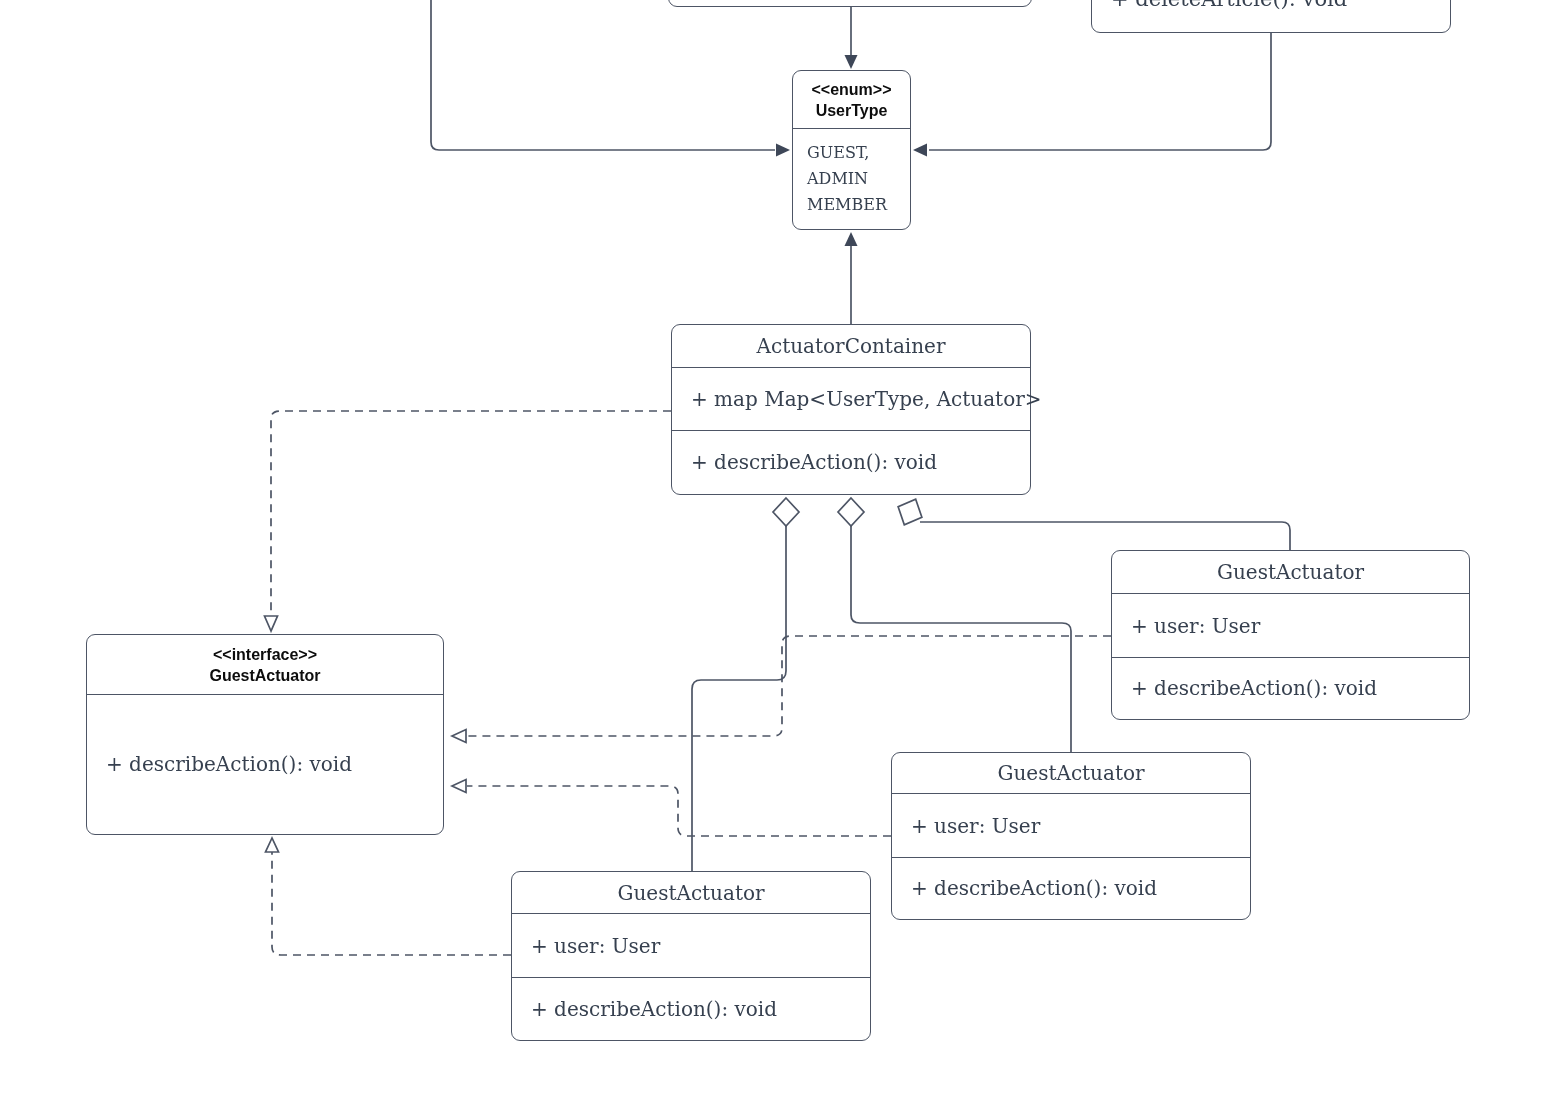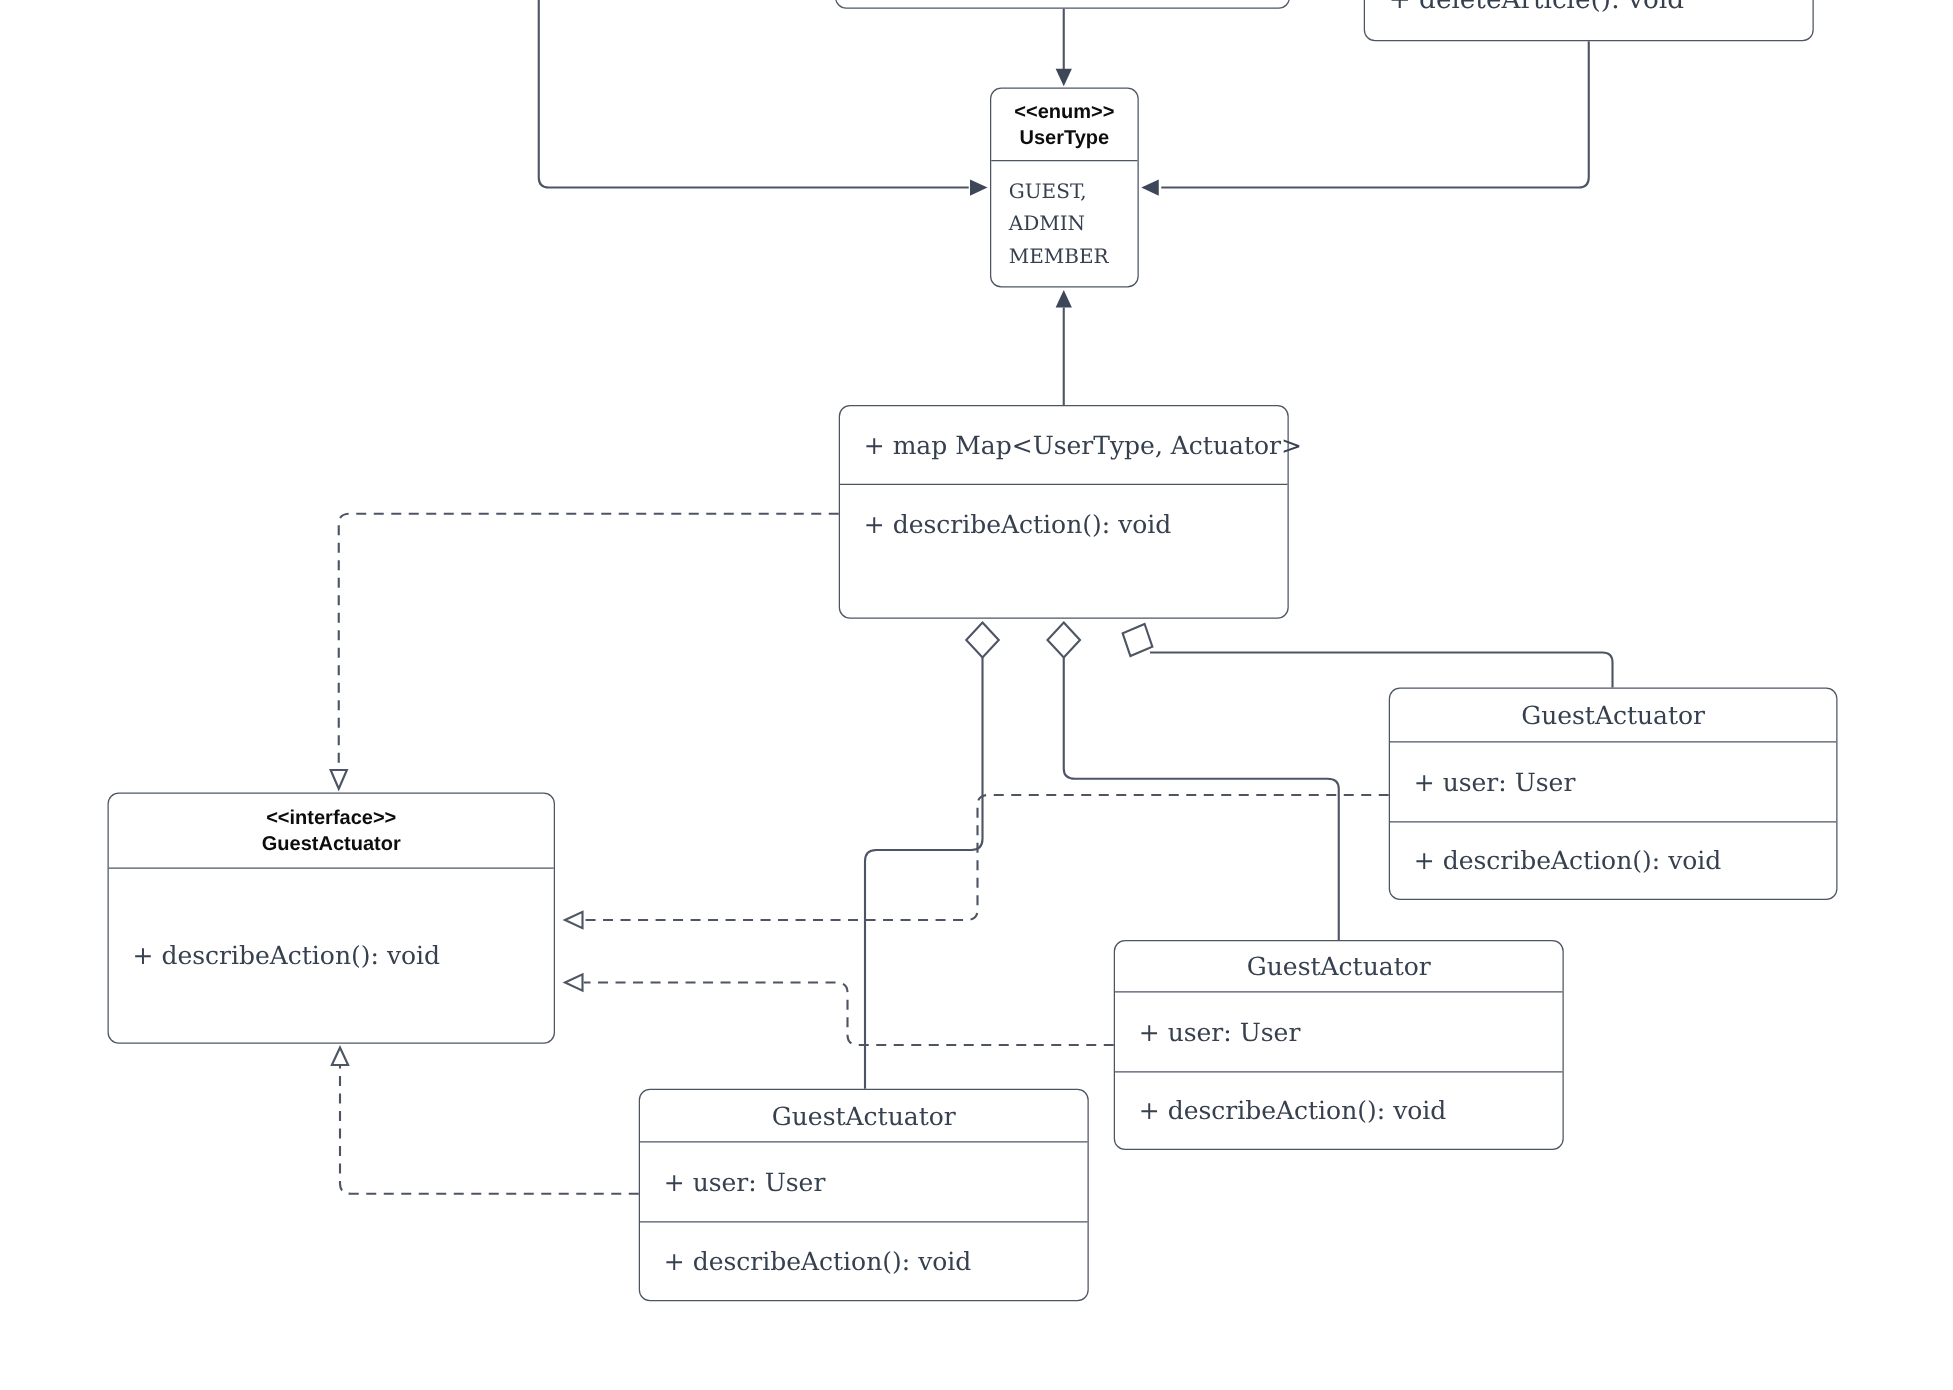--- a/index.html
+++ b/index.html
@@ -78,20 +78,21 @@
       <div>UserType</div>
     </div>
     <div class="enum-body">
       <div>GUEST,</div>
       <div>ADMIN</div>
       <div>MEMBER</div>
     </div>
   </div>
 
   <div class="uml-box" style="left:671px;top:324px;width:360px;height:171px;">
+    <div class="uml-title" style="height:43px;">ActuatorContainer</div>
     <div class="uml-row divided" style="height:63px;">+ map Map&lt;UserType, Actuator&gt;</div>
     <div class="uml-row" style="height:62px;">+ describeAction(): void</div>
   </div>
 
   <div class="uml-box" style="left:86px;top:634px;width:358px;height:201px;">
     <div class="uml-header" style="height:60px;">
       <div>&lt;&lt;interface&gt;&gt;</div>
       <div>GuestActuator</div>
     </div>
     <div class="uml-row" style="height:137px;">+ describeAction(): void</div>

